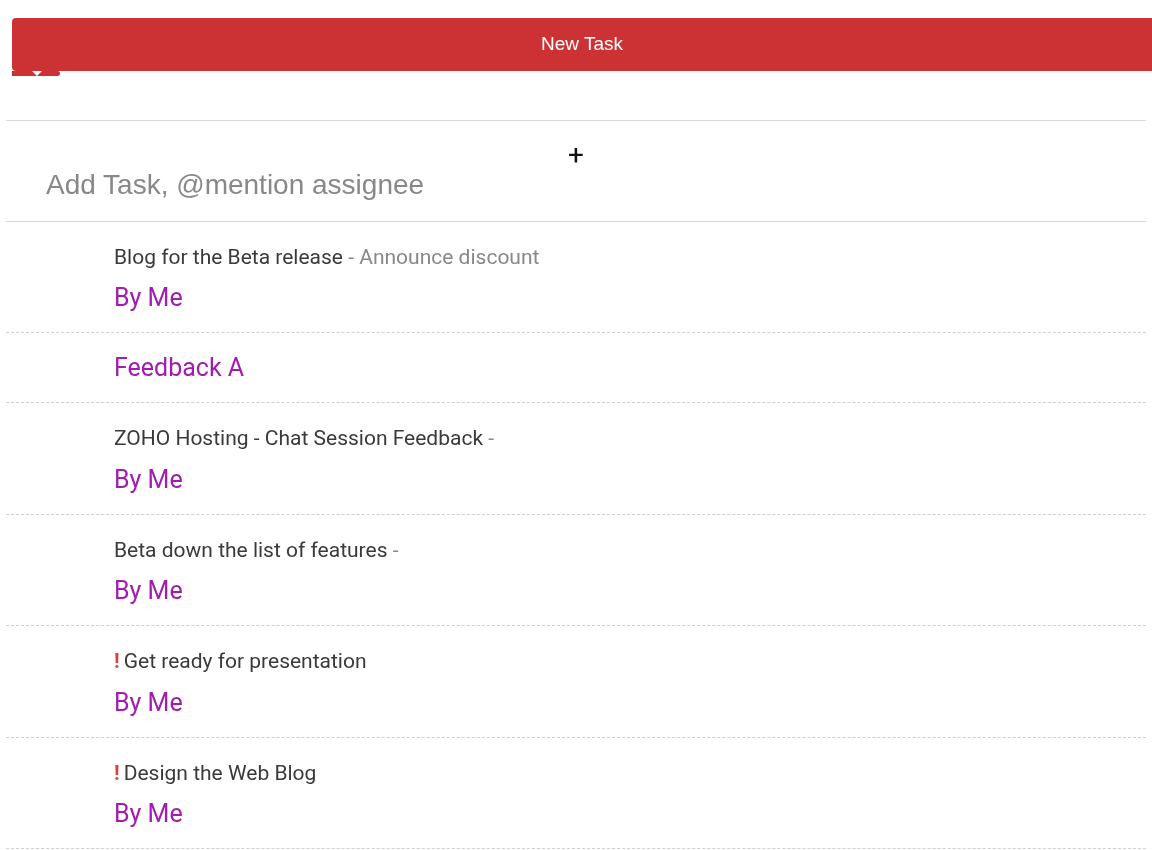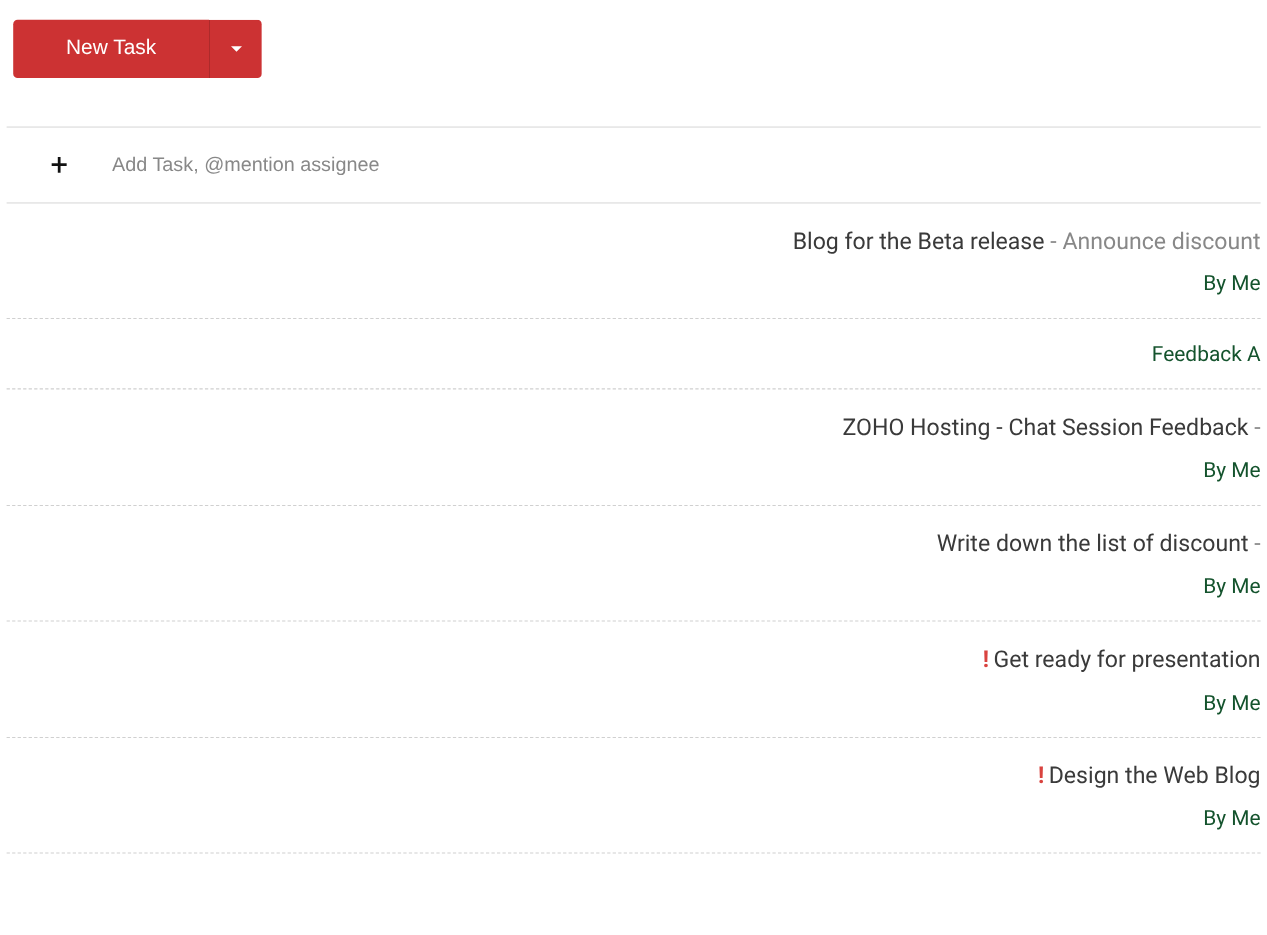--- a/index.html
+++ b/index.html
@@ -1,18 +1,19 @@
 <!DOCTYPE html>
 <html><head>
   <meta charset="utf-8">
   <style>
     * {
       box-sizing: border-box;
       margin: 0;
       padding: 0;
+      flex-direction: column;
     }
     body {
       font-family: -apple-system, BlinkMacSystemFont, "Segoe UI", Roboto, "Helvetica Neue", Arial, sans-serif;
       background: #ffffff;
       width: 1152px;
       height: 850px;
     }
     .new-task-container {
       display: flex;
       margin: 18px 0 0 12px;
@@ -60,32 +61,31 @@
       font-size: 28px;
       font-weight: 400;
       color: #111;
       line-height: 1;
       margin-right: 40px;
       user-select: none;
     }
     .add-task-input {
       border: none;
       outline: none;
-      font-size: 18px;
+      font-size: 28px;
       color: #333;
       width: 100%;
       background: transparent;
     }
     .add-task-input::placeholder {
       color: #888888;
     }
     .task-list {
       margin-left: 6px;
       margin-right: 6px;
-      text-align: right;
     }
     .task-item {
       padding: 20px 0 20px 108px;
       border-bottom: 1px dashed #d0d0d0;
     }
     .task-item:last-child {
       border-bottom: 1px dashed #d0d0d0;
     }
     .task-title-row {
       font-size: 21px;
@@ -93,23 +93,22 @@
       color: #3a3a3a;
       margin-bottom: 10px;
     }
     .task-title {
       color: #3a3a3a;
     }
     .task-subtitle {
       color: #888888;
     }
     .task-assignee {
-      font-size: 19px;
-      color: #14532d;
-      margin-left: 11px;
+      font-size: 25px;
+      color: #a21caf;
     }
     .priority-icon {
       color: #d9433f;
       font-weight: 700;
       font-size: 21px;
       margin-right: 4px;
     }
   </style>
 </head>
 <body>
@@ -132,21 +131,21 @@
       <div class="task-assignee">By Me</div>
     </div>
     <div class="task-item">
       <div class="task-assignee">Feedback A</div>
     </div>
     <div class="task-item">
       <div class="task-title-row"><span class="task-title">ZOHO Hosting - Chat Session Feedback</span><span class="task-subtitle"> -</span></div>
       <div class="task-assignee">By Me</div>
     </div>
     <div class="task-item">
-      <div class="task-title-row"><span class="task-title">Write down the list of discount</span><span class="task-subtitle"> -</span></div>
+      <div class="task-title-row"><span class="task-title">Beta down the list of features</span><span class="task-subtitle"> -</span></div>
       <div class="task-assignee">By Me</div>
     </div>
     <div class="task-item">
       <div class="task-title-row"><span class="priority-icon">!</span><span class="task-title">Get ready for presentation</span></div>
       <div class="task-assignee">By Me</div>
     </div>
     <div class="task-item">
       <div class="task-title-row"><span class="priority-icon">!</span><span class="task-title">Design the Web Blog</span></div>
       <div class="task-assignee">By Me</div>
     </div>

